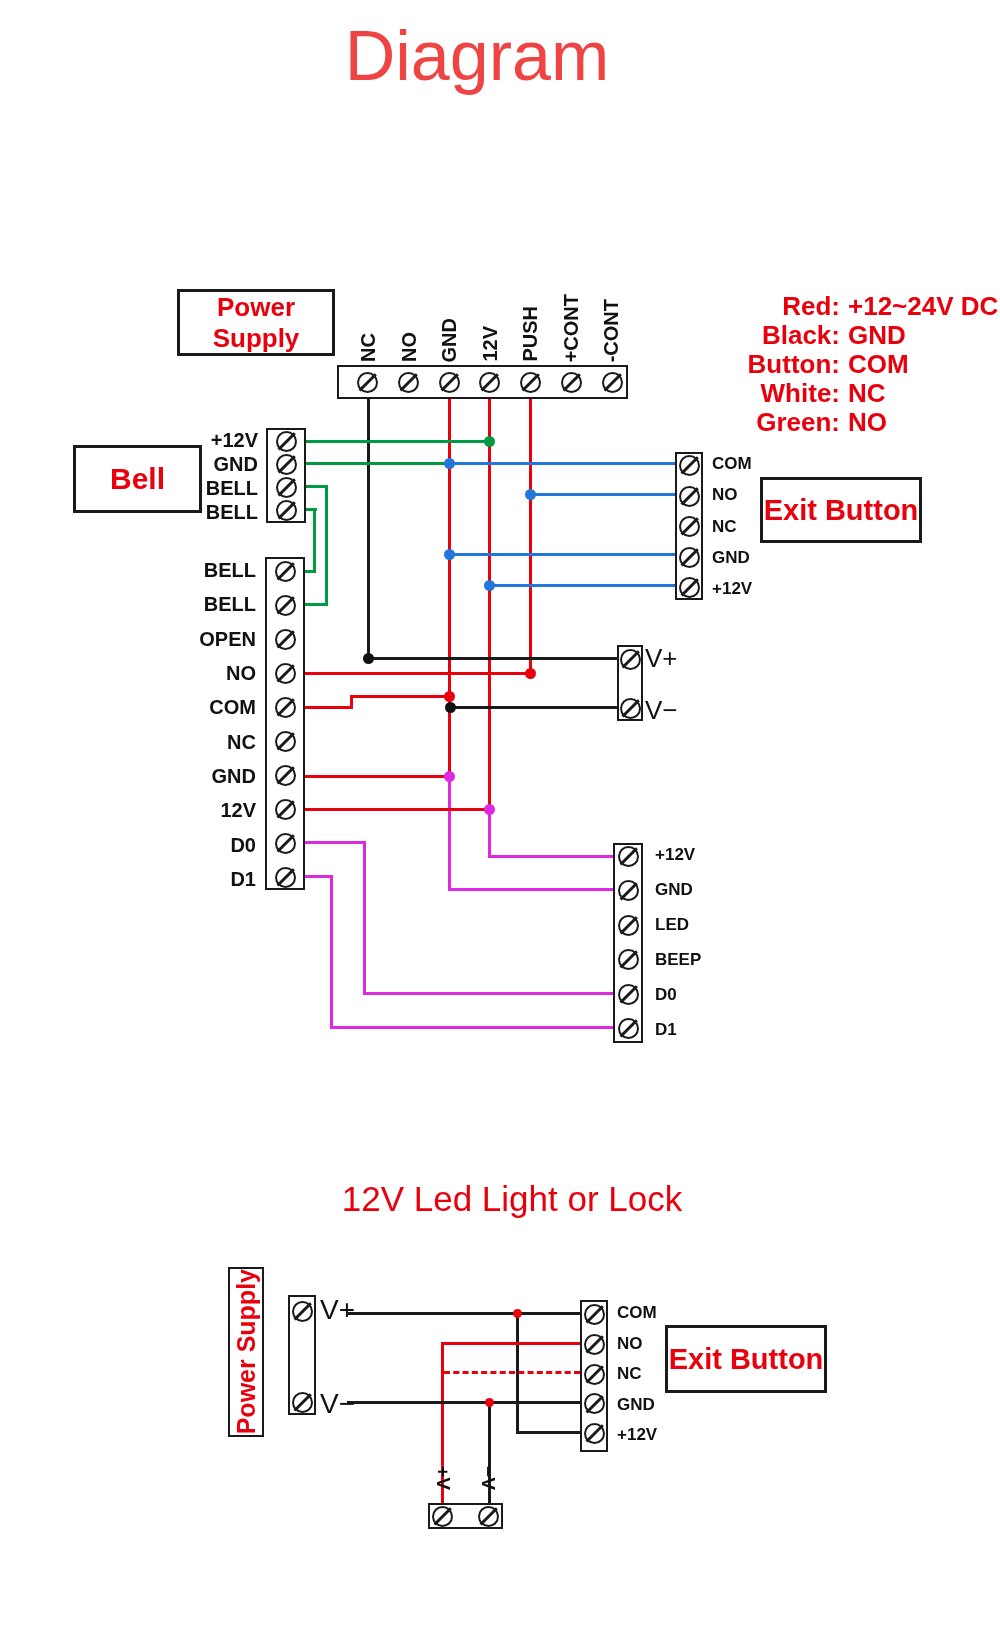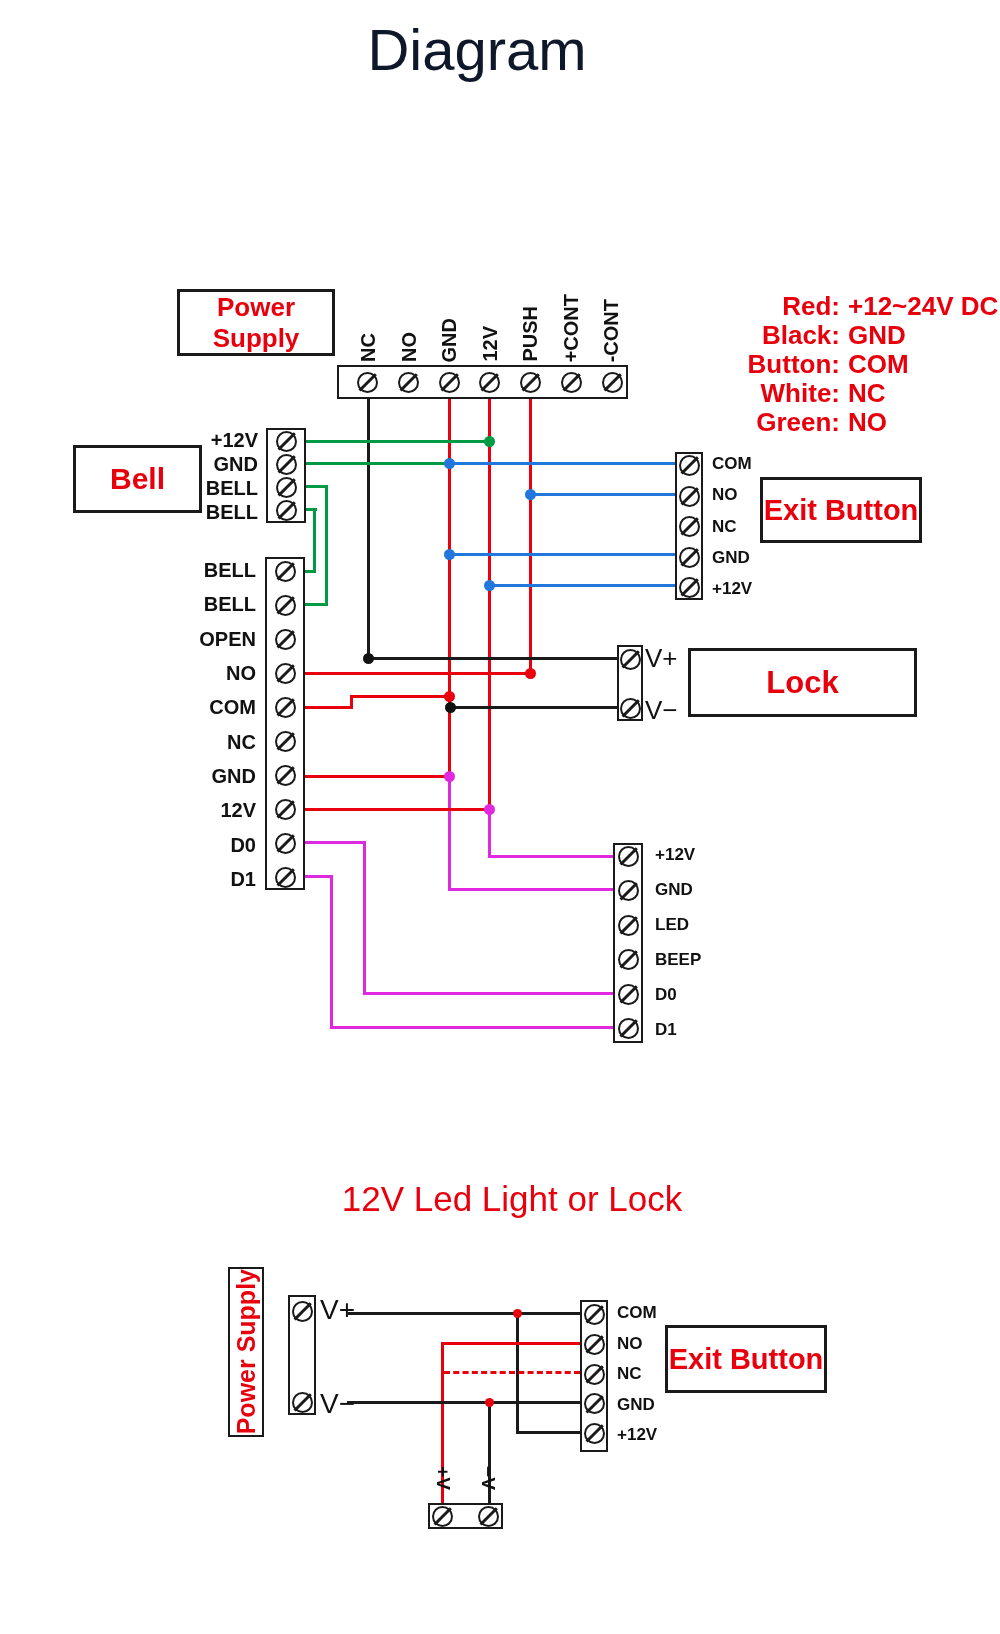--- a/index.html
+++ b/index.html
@@ -31,21 +31,21 @@
   .ttl{position:absolute;text-align:center;}
   .legend{position:absolute;left:640px;top:292px;width:352px;display:grid;grid-template-columns:200px 1fr;column-gap:8px;font-weight:bold;font-size:26px;line-height:29px;color:#e8000d;}
   .legend .lname{text-align:right;}
   .legend .lval{text-align:left;white-space:nowrap;}
 </style>
 </head>
 <body>
 
 <div id="canvas">
 
-  <div class="ttl" style="left:0;width:954px;top:16px;font-size:58px;color:#0f172a;font-weight:400;">Diagram</div>
+  <div class="ttl" style="left:0;width:954px;top:16px;font-size:70px;color:#ef4444;font-weight:400;">Diagram</div>
 
   <div class="legend">
 
       <span class="lname">Red:</span>
       <span class="lval">+12~24V DC</span>
 
       <span class="lname">Black:</span>
       <span class="lval">GND</span>
 
       <span class="lname">Button:</span>
@@ -228,23 +228,20 @@
   <div class="strip col" style="left:617px;top:645px;width:26px;height:76px;padding:2px 0 0;">
 
   <span class="screw"></span>
       <span class="screw"></span>
     </div>
   <div class="lcol plain" style="left:645px;top:645px;width:70px;height:76px;padding:2px 0 0;font-size:26px;">
 
   <div>V+</div>
       <div>V−</div>
     </div>
-  <div class="rbox" style="left:688px;top:648px;width:229px;height:69px;font-size:31px;">
-    <div>Lock</div>
-  </div>
 
   <div class="strip col" style="left:613px;top:843px;width:30px;height:200px;padding:1px 0 2px;">
 
   <span class="screw"></span>
       <span class="screw"></span>
       <span class="screw"></span>
       <span class="screw"></span>
       <span class="screw"></span>
       <span class="screw"></span>
     </div>

